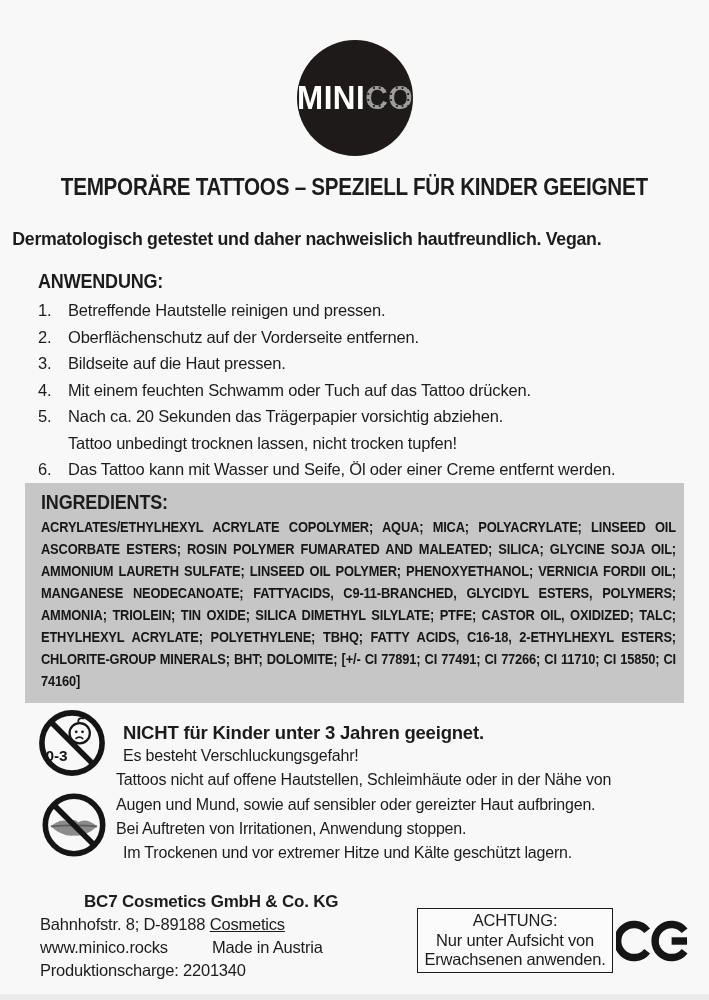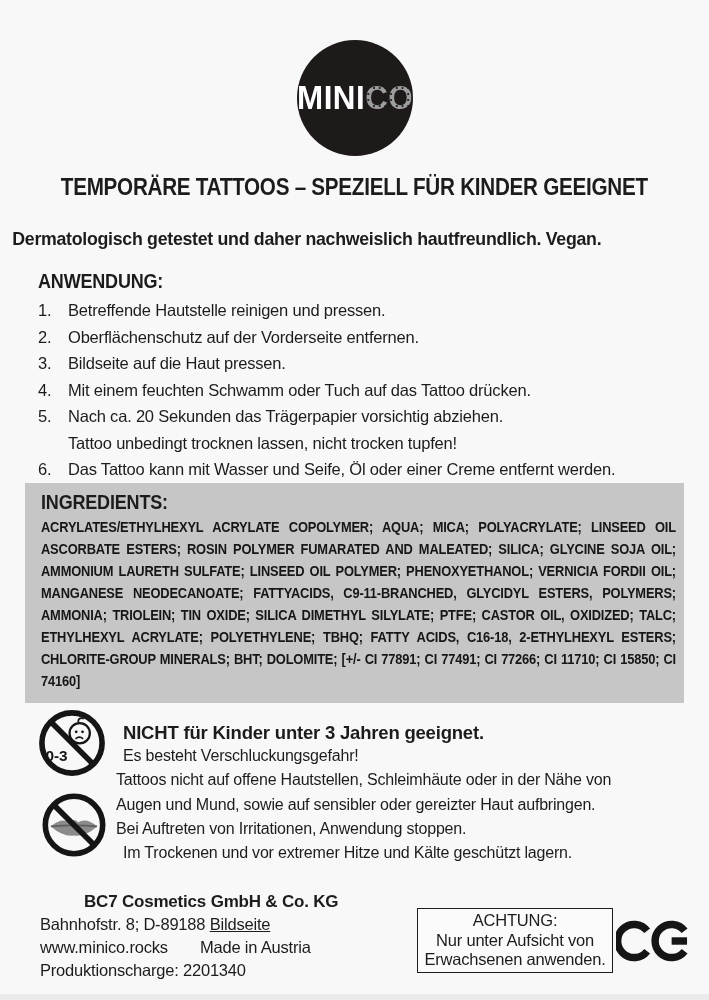--- a/index.html
+++ b/index.html
@@ -47,21 +47,21 @@
   }
   
   .warn-icon{position:absolute;width:70px;height:70px;}
   .warn-bold{position:absolute;left:123px;top:722px;font-size:18.5px;font-weight:700;letter-spacing:-.2px;white-space:nowrap;}
   .warn-sub{position:absolute;left:123px;top:747px;font-size:16px;letter-spacing:-.2px;white-space:nowrap;}
   .warn-par{position:absolute;left:116px;top:768px;font-size:16px;line-height:24.5px;letter-spacing:-.2px;white-space:nowrap;}
   .warn-storage{position:absolute;left:123px;top:844px;font-size:16px;letter-spacing:-.2px;white-space:nowrap;}
   
   .footer-block{position:absolute;left:40px;top:890px;font-size:16.5px;line-height:23px;letter-spacing:-.2px;}
   .footer-company{font-weight:700;font-size:17px;margin-left:44px;}
-  .footer-web-row{display:flex;gap:32px;}
+  .footer-web-row{display:flex;gap:44px;}
   .underlined{text-decoration:underline;}
   .achtung-box{
     position:absolute;left:403px;top:908px;width:196px;box-sizing:border-box;
     border:1.5px solid #1c1c1c;background:#fbfbfb;text-align:center;
     font-size:16.5px;line-height:19.5px;padding:2px 4px;letter-spacing:-.2px;margin-left:14px;
   }
   .ce-mark{position:absolute;left:616px;top:916px;width:76px;height:50px;}
   .bottom-edge{position:absolute;left:0;right:0;bottom:0;height:6px;background:#ebebeb;}
   svg text{font-family:"Liberation Sans","DejaVu Sans",sans-serif;}
 </style>
@@ -143,21 +143,21 @@
   <div class="warn-par">
     <div>Tattoos nicht auf offene Hautstellen, Schleimhäute oder in der Nähe von</div>
     <div>Augen und Mund, sowie auf sensibler oder gereizter Haut aufbringen.</div>
     <div>Bei Auftreten von Irritationen, Anwendung stoppen.</div>
   </div>
 
   <div class="warn-storage">Im Trockenen und vor extremer Hitze und Kälte geschützt lagern.</div>
 
   <div class="footer-block">
     <div class="footer-company">BC7 Cosmetics GmbH &amp; Co. KG</div>
-    <div><span>Bahnhofstr. 8; D-89188 </span><span class="underlined">Bildseite</span></div>
+    <div><span>Bahnhofstr. 8; D-89188 </span><span class="underlined">Cosmetics</span></div>
     <div class="footer-web-row">
       <span>www.minico.rocks</span>
       <span>Made in Austria</span>
     </div>
     <div>Produktionscharge: 2201340</div>
   </div>
 
   <div class="achtung-box">
     <div>ACHTUNG:</div>
     <div>Nur unter Aufsicht von</div>

